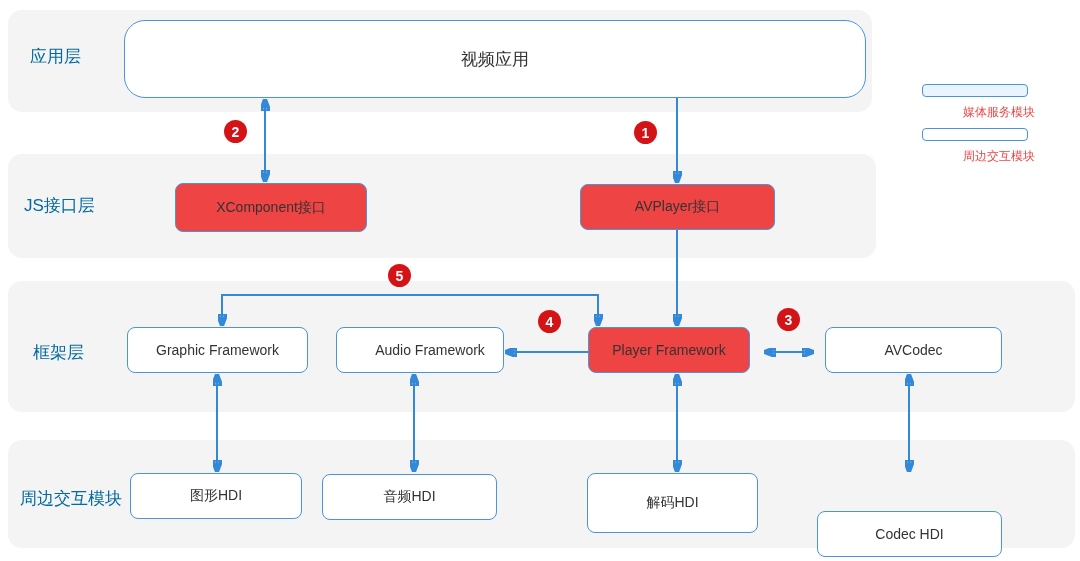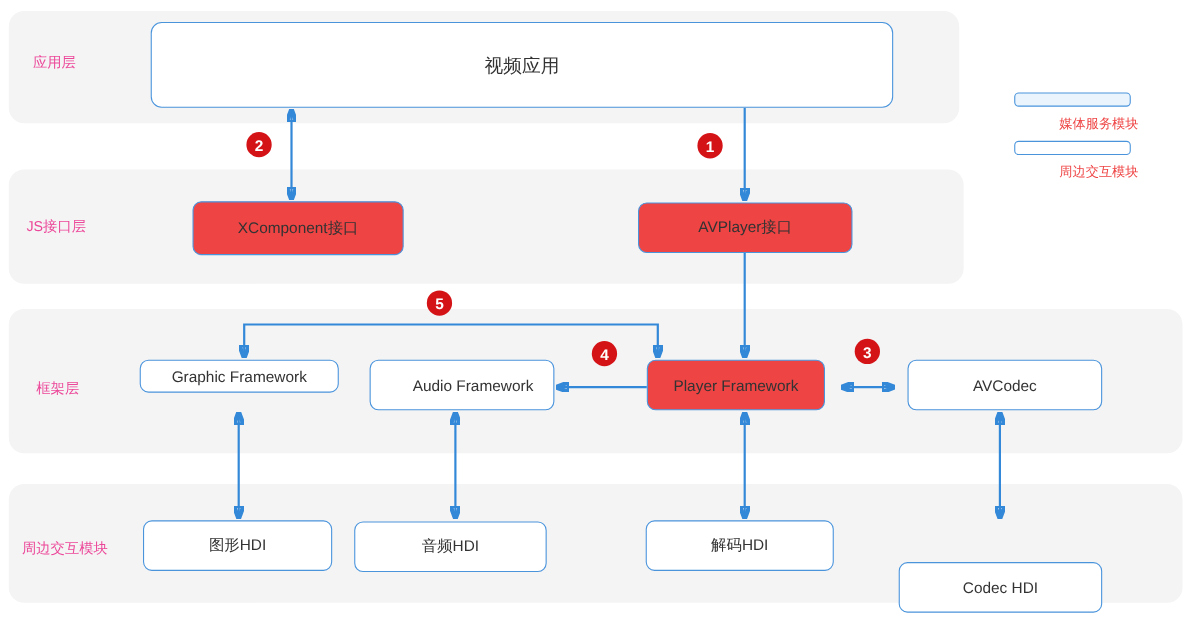--- a/index.html
+++ b/index.html
@@ -2,21 +2,21 @@
 <html><head>
 <meta charset="utf-8">
 <style>
   html,body{margin:0;padding:0;background:#ffffff;}
   .canvas{
     position:relative;width:1080px;height:561px;background:#ffffff;overflow:hidden;
     font-family:"Liberation Sans","DejaVu Sans",sans-serif;color:#333;
   }
   .band{position:absolute;background:#f4f4f5;border-radius:14px;}
   .layer-label{
-    position:absolute;font-size:13px;color:#ec4899;white-space:nowrap;line-height:20px;
+    position:absolute;font-size:17px;color:#0369a1;white-space:nowrap;line-height:20px;
   }
   .node{
     position:absolute;box-sizing:border-box;border:1.5px solid #4a94dc;border-radius:8px;
     background:#ffffff;display:flex;align-items:center;justify-content:center;
     font-size:14px;color:#333;white-space:nowrap;
   }
   .node.media{background:#ef4444;}
   .node.big{border-radius:10px;font-size:17px;}
   .wires{position:absolute;left:0;top:0;width:1080px;height:561px;}
   .wires line,.wires path{stroke:#3388d8;stroke-width:2;fill:none;}
@@ -60,30 +60,30 @@
     <line x1="414" y1="375" x2="414" y2="471" marker-start="url(#ah)" marker-end="url(#ah)"></line>
     <line x1="677" y1="375" x2="677" y2="471" marker-start="url(#ah)" marker-end="url(#ah)"></line>
     <line x1="909" y1="375" x2="909" y2="471" marker-start="url(#ah)" marker-end="url(#ah)"></line>
   </svg>
 
   <div class="layer-label" style="left:30px;top:47px;">应用层</div>
   <div class="layer-label" style="left:24px;top:196px;">JS接口层</div>
   <div class="layer-label" style="left:33px;top:343px;">框架层</div>
   <div class="layer-label" style="left:20px;top:489px;">周边交互模块</div>
 
-  <div class="node big" style="left:137px;top:20px;width:675px;height:78px;">视频应用</div>
+  <div class="node big" style="left:124px;top:20px;width:742px;height:78px;border-radius:21px;">视频应用</div>
   <div class="node media" style="left:175px;top:183px;width:192px;height:49px;">XComponent接口</div>
   <div class="node media" style="left:580px;top:184px;width:195px;height:46px;">AVPlayer接口</div>
-  <div class="node" style="left:127px;top:327px;width:181px;height:30px;">Graphic Framework</div>
+  <div class="node" style="left:127px;top:327px;width:181px;height:46px;">Graphic Framework</div>
   <div class="node" style="left:336px;top:327px;width:168px;height:46px;padding-left:20px;">Audio Framework</div>
   <div class="node media" style="left:588px;top:327px;width:162px;height:46px;">Player Framework</div>
   <div class="node" style="left:130px;top:473px;width:172px;height:46px;">图形HDI</div>
   <div class="node" style="left:825px;top:327px;width:177px;height:46px;">AVCodec</div>
   <div class="node" style="left:322px;top:474px;width:175px;height:46px;">音频HDI</div>
-  <div class="node" style="left:587px;top:473px;width:171px;height:46px;">解码HDI</div>
+  <div class="node" style="left:587px;top:473px;width:171px;height:60px;">解码HDI</div>
   <div class="node" style="left:817px;top:473px;width:185px;height:46px;margin-top:38px;">Codec HDI</div>
 
   <div class="badge" style="left:634px;top:121px;">1</div>
   <div class="badge" style="left:224px;top:120px;">2</div>
   <div class="badge" style="left:777px;top:308px;">3</div>
   <div class="badge" style="left:538px;top:310px;">4</div>
   <div class="badge" style="left:388px;top:264px;">5</div>
 
   <div class="legend-box media" style="left:922px;top:84px;"></div>
   <div class="legend-label" style="left:915px;top:104px;">媒体服务模块</div>

